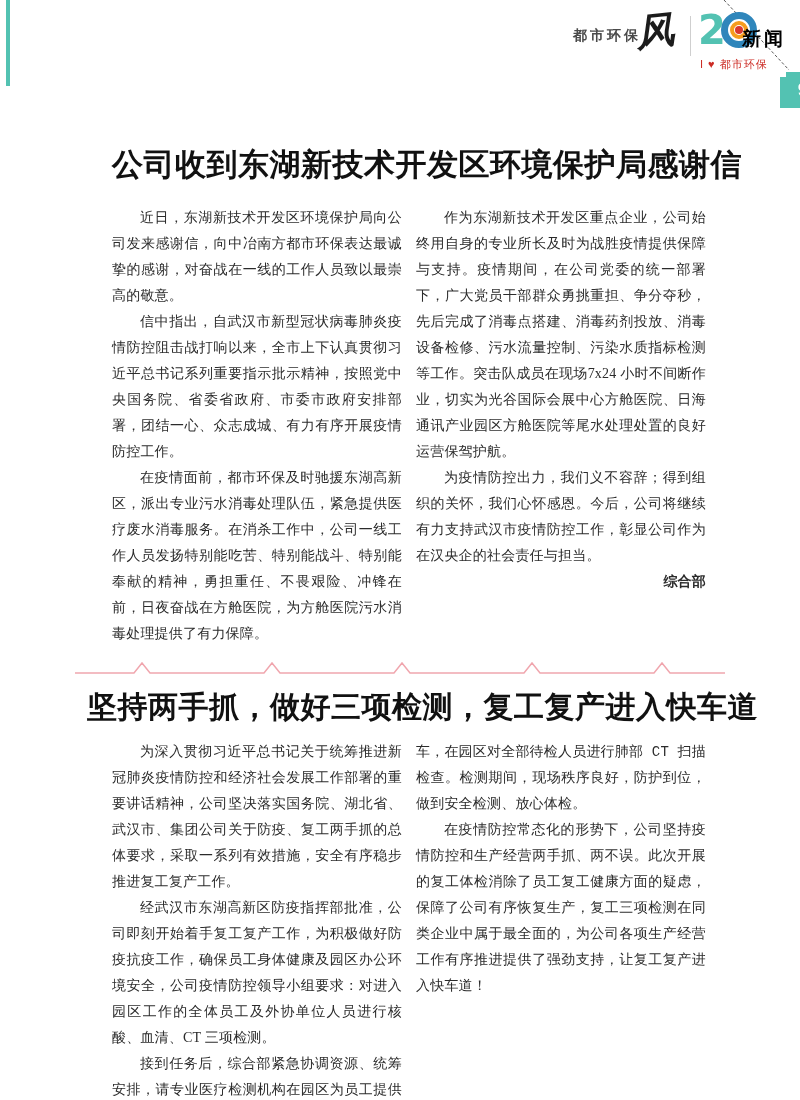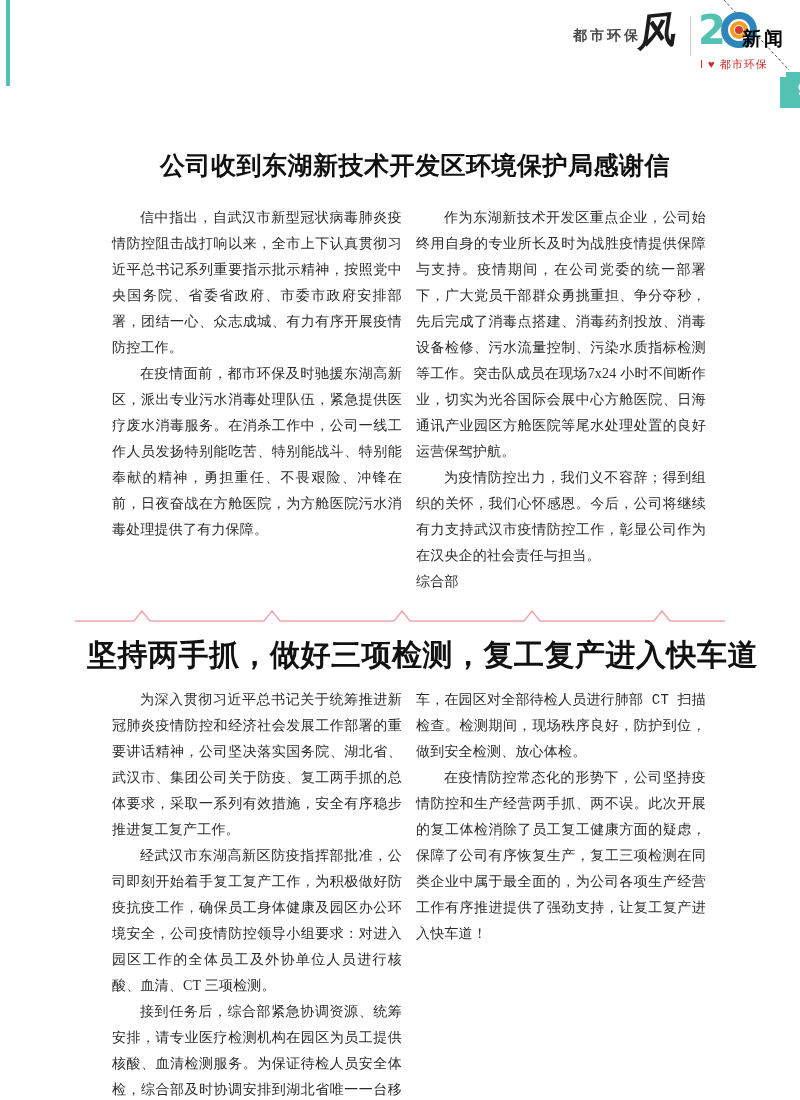--- a/index.html
+++ b/index.html
@@ -27,27 +27,27 @@
   .page-tab { position:absolute; left:740px; top:72px; width:60px; height:36px; background:var(--teal,#53c2b2); font-family:"Liberation Sans","DejaVu Sans",sans-serif; }
   .page-tab .num { position:absolute; left:0; top:0; width:100%; height:100%; display:flex; align-items:center; justify-content:center; padding-right:14px; color:#fff; font-size:19px; font-weight:700; }
   .tab-notch { position:absolute; left:-3px; top:-4px; width:9px; height:9px; background:#fff; }
   
   .main { position:absolute; left:112px; top:150px; width:594px; }
   .article-title {
     font-family:"Liberation Sans","DejaVu Sans",sans-serif;
     font-weight:700; color:#111; text-align:center; white-space:nowrap;
     letter-spacing:0.5px;
   }
-  .t1 { font-size:25px; line-height:30px; margin:0 0 25px 12px; }
+  .t1 { font-size:31px; line-height:30px; margin:0 0 25px 0; }
   .t2 { font-size:30px; line-height:31px; margin:16px -25px 17px -25px; }
   .cols { display:flex; gap:14px; }
   .col { width:290px; font-size:14px; line-height:26px; text-align:justify; letter-spacing:0.2px; }
   .para { text-indent:2em; }
   .para.no-indent { text-indent:0;font-family:Liberation Mono, monospace; }
-  .byline { font-weight:400; line-height:26px; }
+  .byline { text-align:right; font-weight:700; line-height:26px; }
   .divider { margin:14px 0 10px -37px; width:650px; height:14px; display:block; }
 </style>
 </head>
 <body>
 
 <div class="page">
 
   <div class="left-stripe"></div>
 
   <div class="header">
@@ -73,20 +73,21 @@
     </div>
   </div>
 
   <div class="main">
 
     <article>
       <h1 class="article-title t1">公司收到东湖新技术开发区环境保护局感谢信</h1>
       <div class="cols">
         <div class="col">
           <div>
+              <p class="para">近日，东湖新技术开发区环境保护局向公司发来感谢信，向中冶南方都市环保表达最诚挚的感谢，对奋战在一线的工作人员致以最崇高的敬意。</p>
               <p class="para">信中指出，自武汉市新型冠状病毒肺炎疫情防控阻击战打响以来，全市上下认真贯彻习近平总书记系列重要指示批示精神，按照党中央国务院、省委省政府、市委市政府安排部署，团结一心、众志成城、有力有序开展疫情防控工作。</p>
               <p class="para">在疫情面前，都市环保及时驰援东湖高新区，派出专业污水消毒处理队伍，紧急提供医疗废水消毒服务。在消杀工作中，公司一线工作人员发扬特别能吃苦、特别能战斗、特别能奉献的精神，勇担重任、不畏艰险、冲锋在前，日夜奋战在方舱医院，为方舱医院污水消毒处理提供了有力保障。</p>
             </div>
         </div>
         <div class="col">
           <div>
               <p class="para">作为东湖新技术开发区重点企业，公司始终用自身的专业所长及时为战胜疫情提供保障与支持。疫情期间，在公司党委的统一部署下，广大党员干部群众勇挑重担、争分夺秒，先后完成了消毒点搭建、消毒药剂投放、消毒设备检修、污水流量控制、污染水质指标检测等工作。突击队成员在现场7x24 小时不间断作业，切实为光谷国际会展中心方舱医院、日海通讯产业园区方舱医院等尾水处理处置的良好运营保驾护航。</p>
               <p class="para">为疫情防控出力，我们义不容辞；得到组织的关怀，我们心怀感恩。今后，公司将继续有力支持武汉市疫情防控工作，彰显公司作为在汉央企的社会责任与担当。</p>
             </div>
           <p class="byline">综合部</p>

